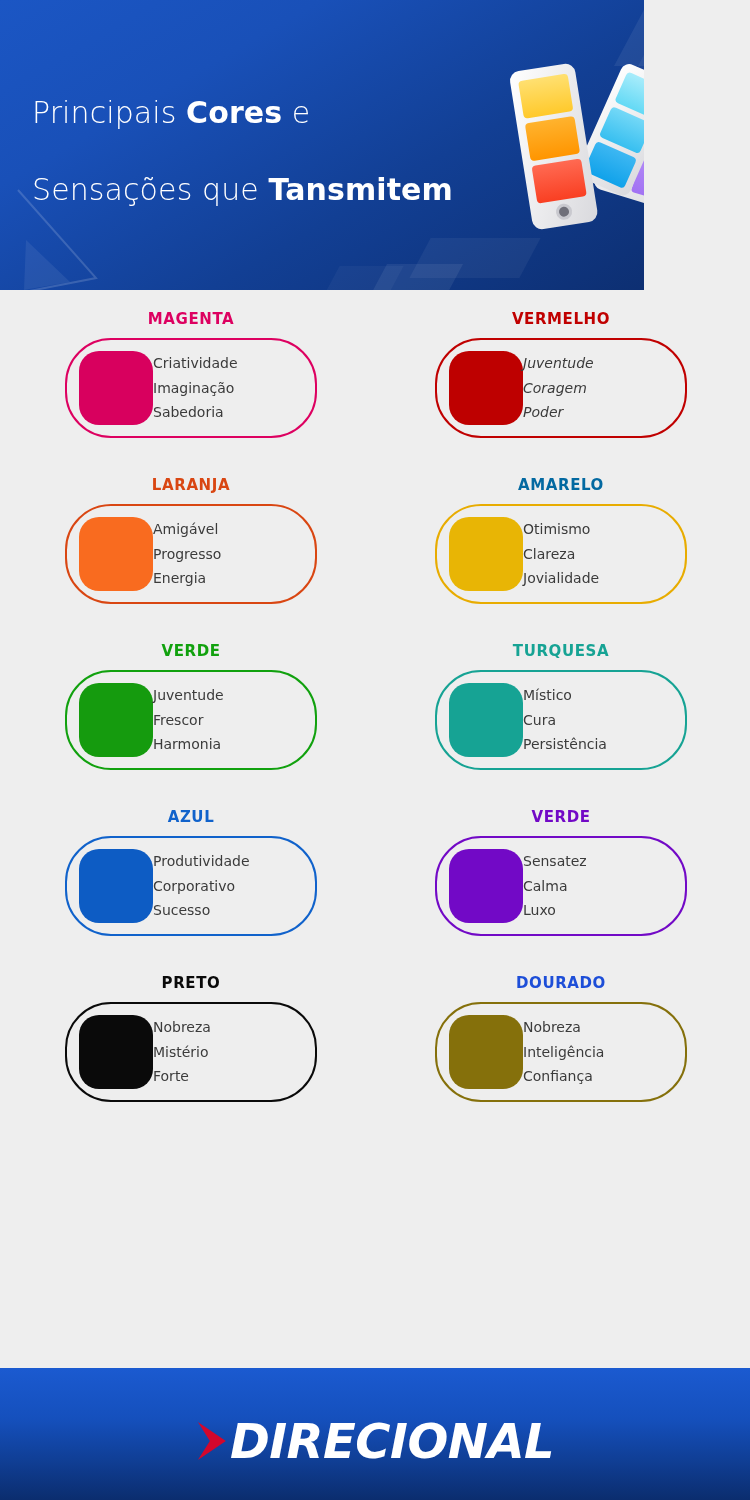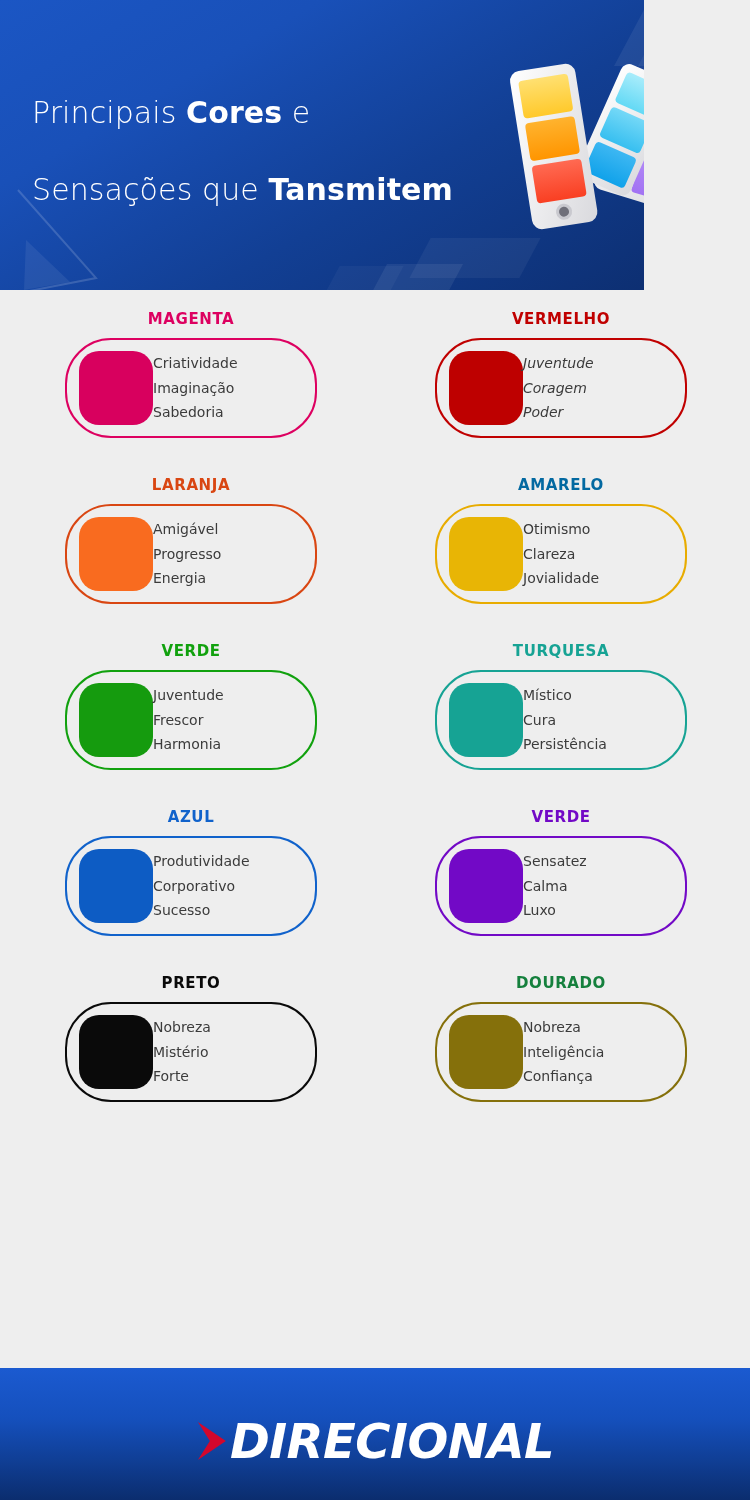--- a/index.html
+++ b/index.html
@@ -313,21 +313,21 @@
           <div class="swatch" style="background: rgb(10, 10, 10);"></div>
           <div class="traits">
             <span>Nobreza</span>
             <span>Mistério</span>
             <span>Forte</span>
           </div>
         </div>
       </div>
 
       <div class="cell right">
-        <div class="card-label" style="color: #15803d;">DOURADO</div>
+        <div class="card-label" style="color: #1d4ed8;">DOURADO</div>
         <div class="card" style="border-color: rgb(133, 112, 11);">
           <div class="swatch" style="background: rgb(133, 112, 11);"></div>
           <div class="traits">
             <span>Nobreza</span>
             <span>Inteligência</span>
             <span>Confiança</span>
           </div>
         </div>
       </div>
 

